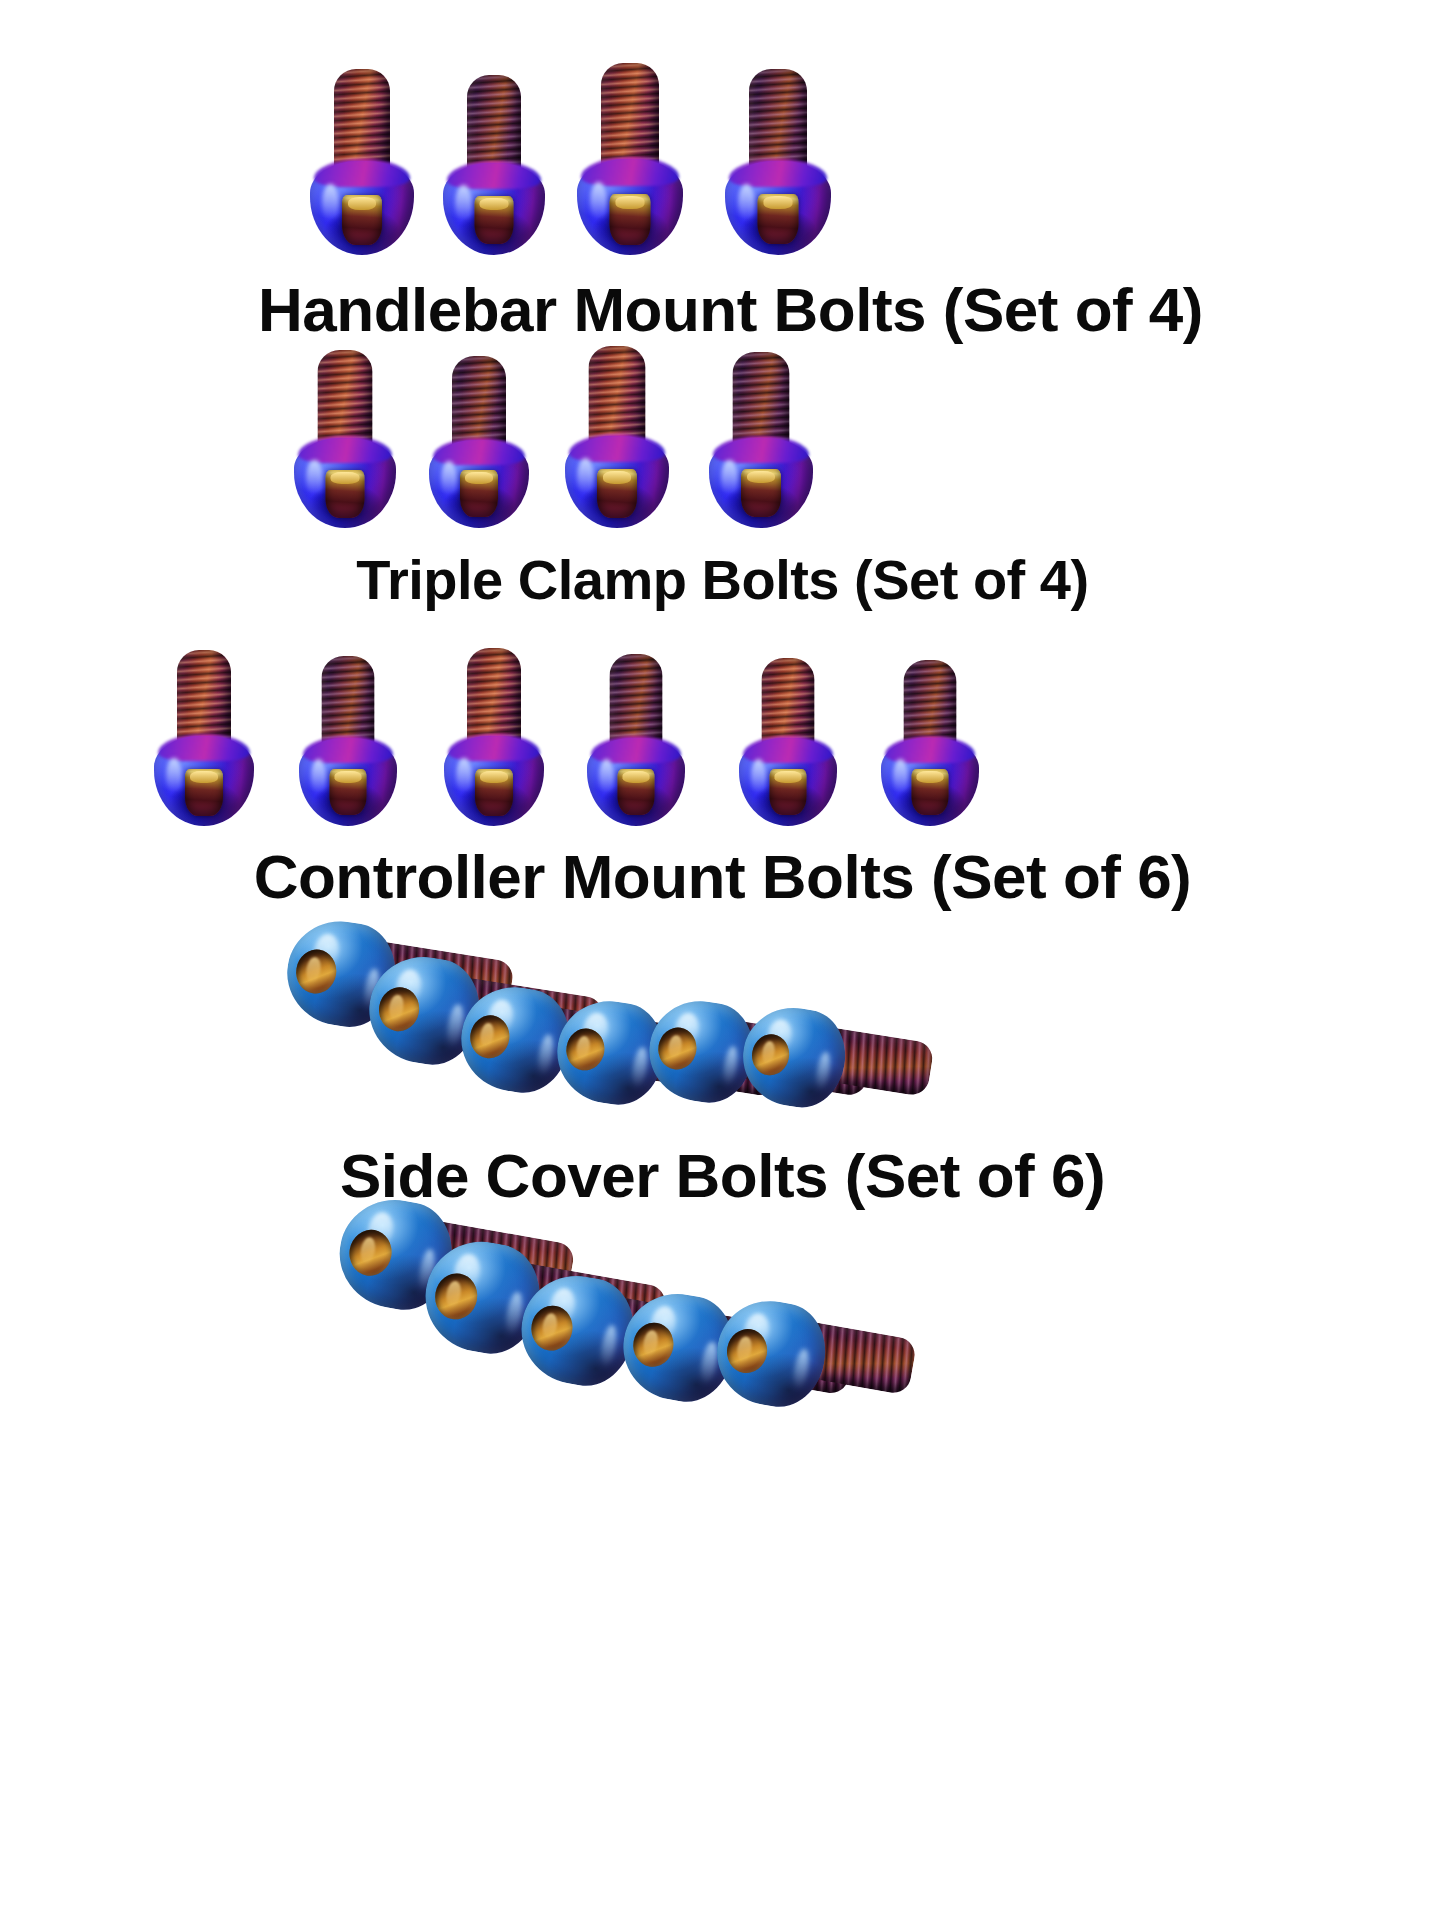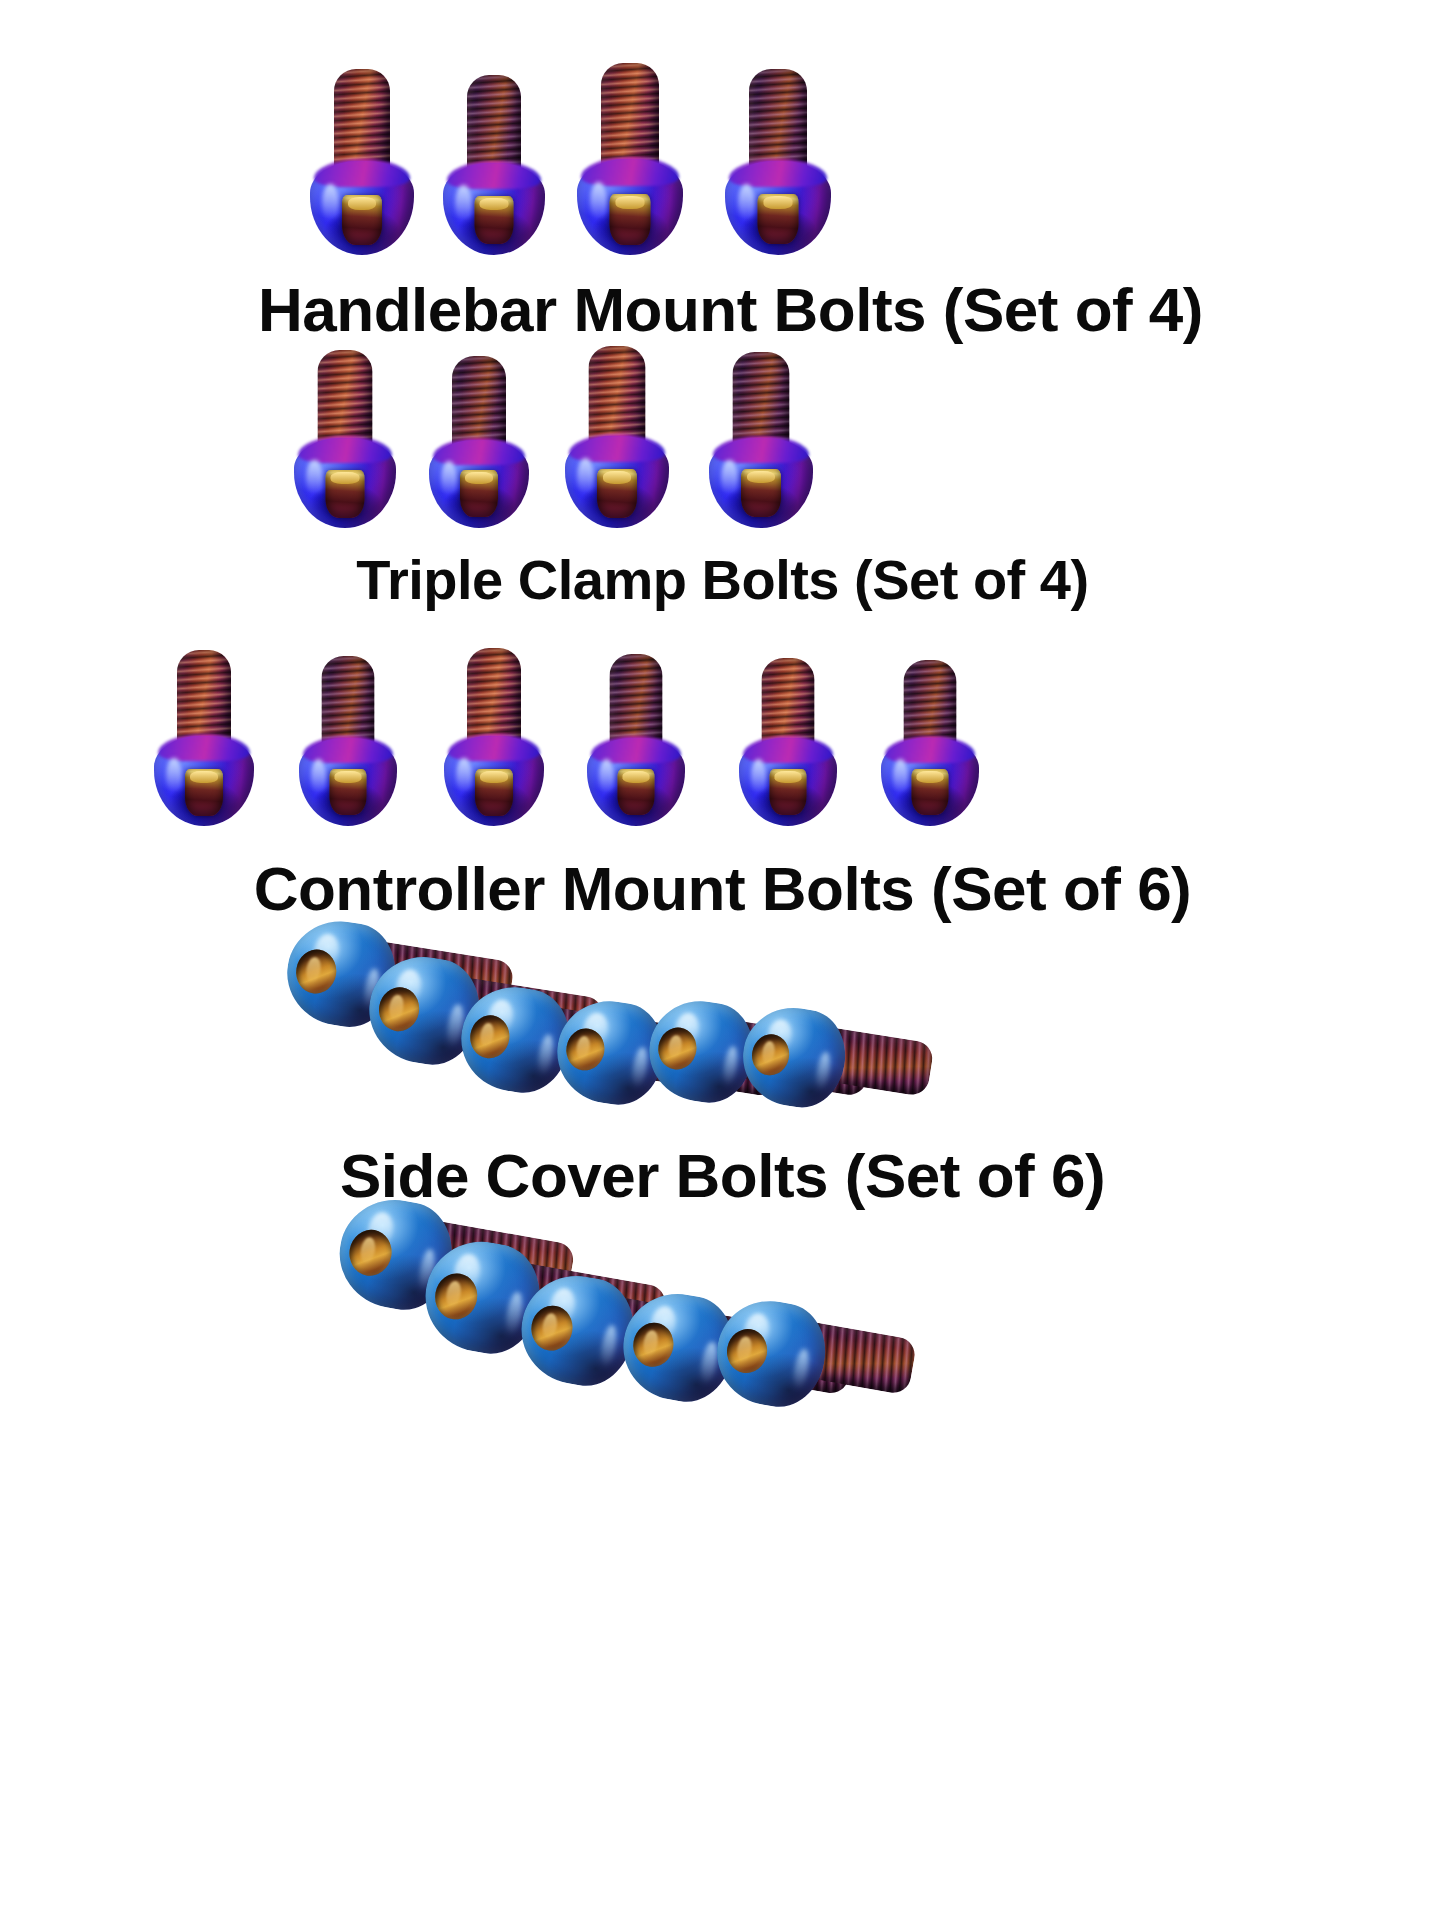--- a/index.html
+++ b/index.html
@@ -397,21 +397,21 @@
 
       <div class="cap-bolt" style="left:878px; width:104px; height:166px;">
         <div class="shank cool" style="width:53px; height:102px;"></div>
         <div class="head" style="width:98px; height:88px;">
           <div class="gloss"></div>
         </div>
         <div class="socket" style="width:37px; height:46px; bottom:11px;"></div>
       </div>
 
     </div>
-    <div class="caption" style="font-size:62px; margin-top:32px;text-align:center;">Controller Mount Bolts (Set of 6)</div>
+    <div class="caption" style="font-size:62px; margin-top:20px;text-align:center;">Controller Mount Bolts (Set of 6)</div>
   </div>
 
   <div class="section" style="top:925px;">
     <div class="bolt-photo" style="height:190px;">
 
       <div class="btn-bolt" style="left:286px; top:6px; width:230px; height:110px; transform:rotate(9deg);">
         <div class="b-shank" style="left:74px; top:14px; width:150px; height:58px;"></div>
         <div class="b-head" style="left:0; top:0; width:108px; height:104px;">
           <div class="b-gloss"></div>
           <div class="b-gloss2"></div>

